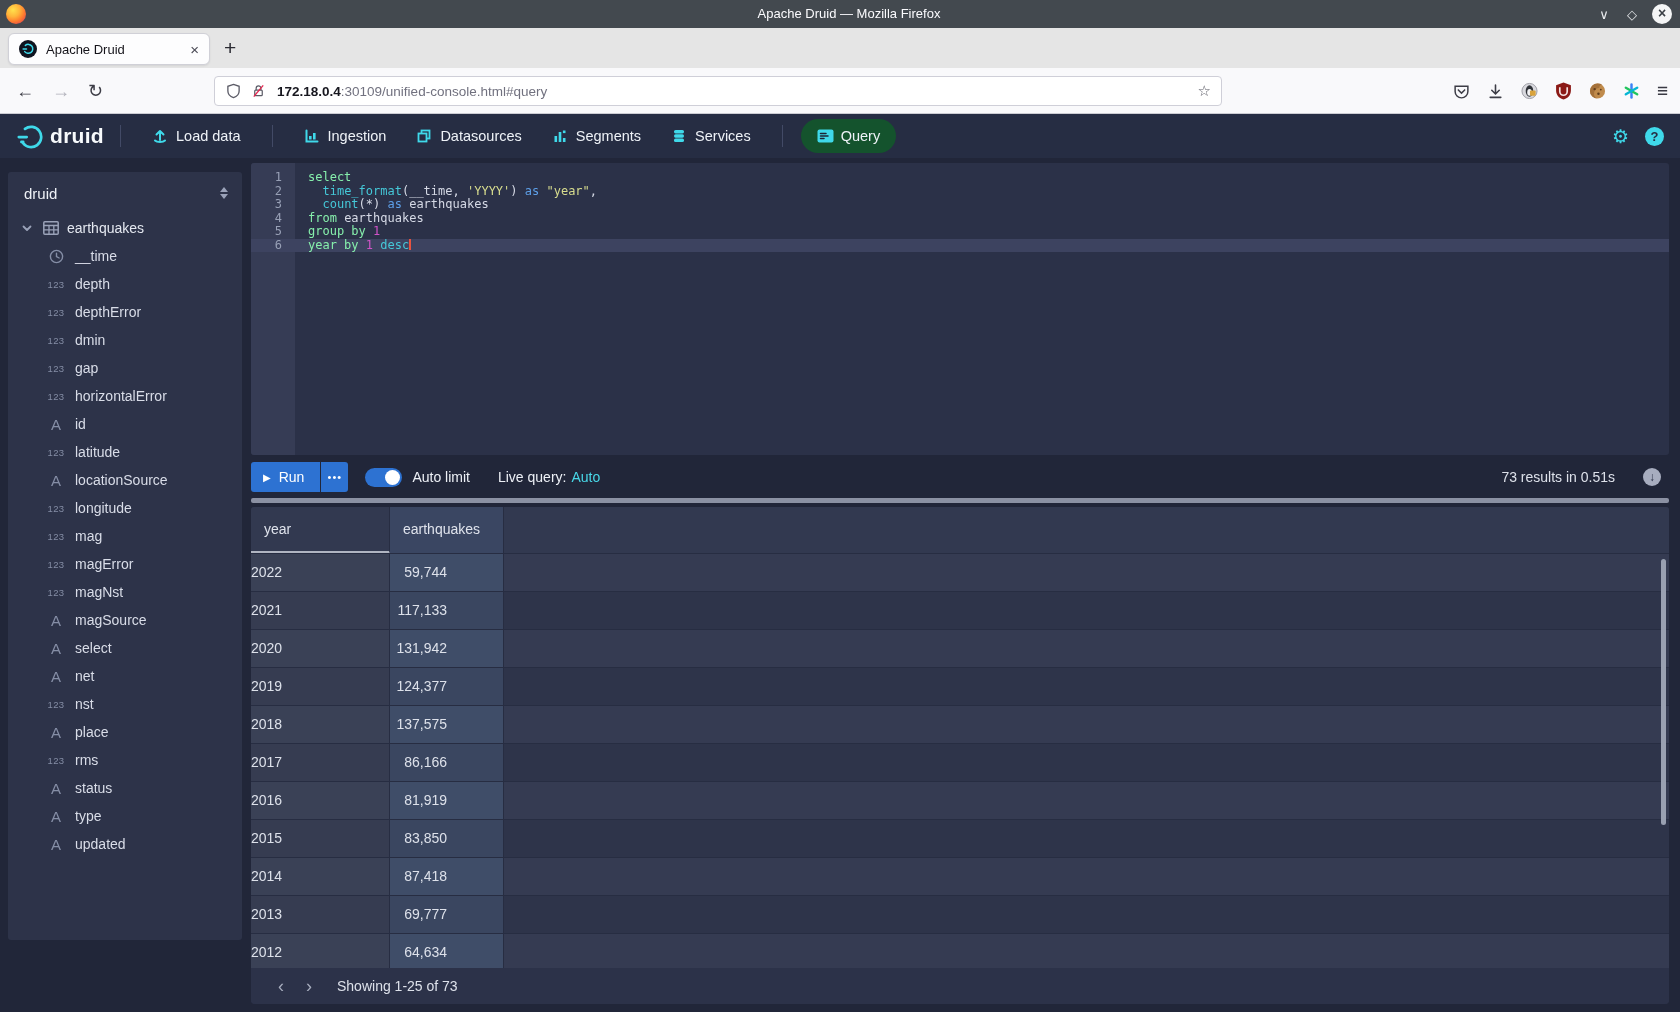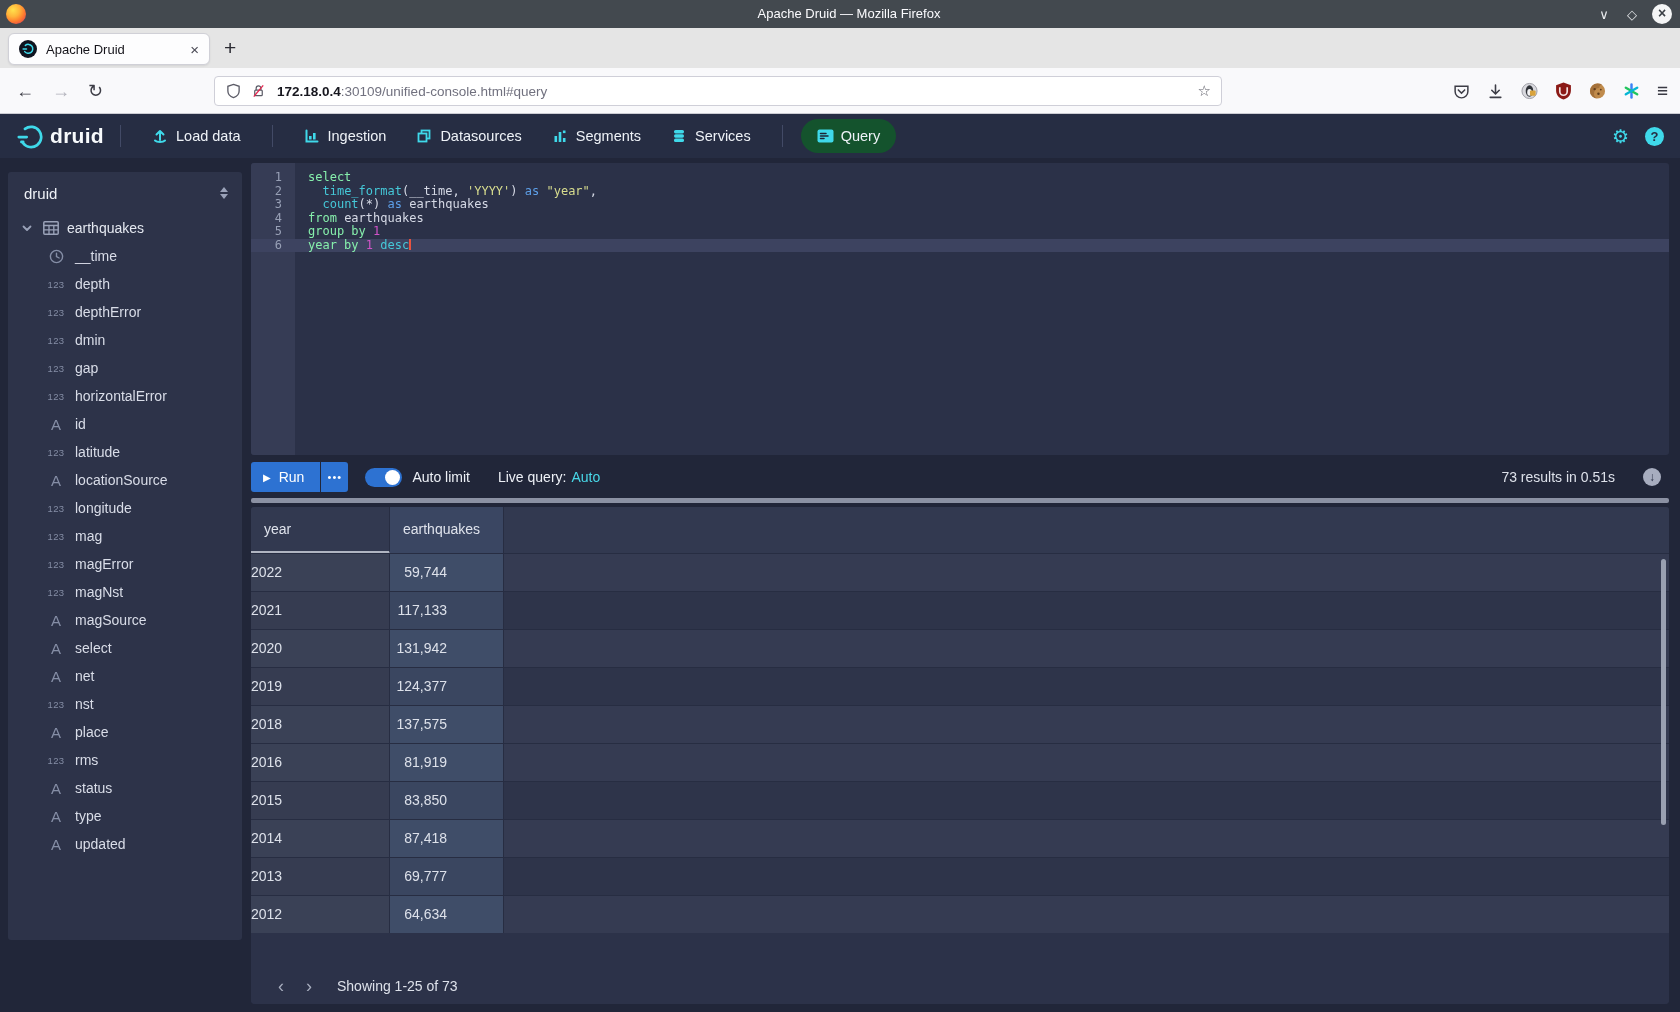--- a/index.html
+++ b/index.html
@@ -496,20 +496,25 @@
         <div class="rt-row odd">
           <div class="cell cell-year">2019</div>
           <div class="cell cell-q"><span class="numval">124,377</span></div>
           <div class="cell cell-fill"></div>
         </div>
         <div class="rt-row even">
           <div class="cell cell-year">2018</div>
           <div class="cell cell-q"><span class="numval">137,575</span></div>
           <div class="cell cell-fill"></div>
         </div>
+        <div class="rt-row odd">
+          <div class="cell cell-year">2017</div>
+          <div class="cell cell-q"><span class="numval">86,166</span></div>
+          <div class="cell cell-fill"></div>
+        </div>
         <div class="rt-row even">
           <div class="cell cell-year">2016</div>
           <div class="cell cell-q"><span class="numval">81,919</span></div>
           <div class="cell cell-fill"></div>
         </div>
         <div class="rt-row odd">
           <div class="cell cell-year">2015</div>
           <div class="cell cell-q"><span class="numval">83,850</span></div>
           <div class="cell cell-fill"></div>
         </div>

